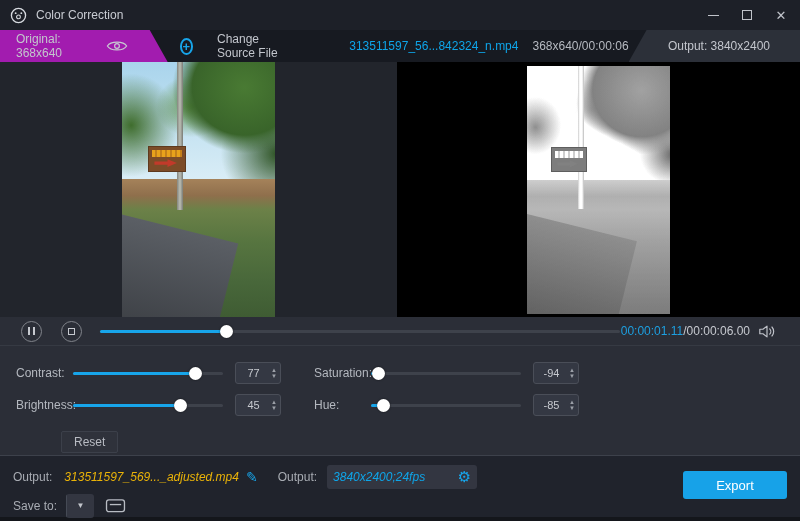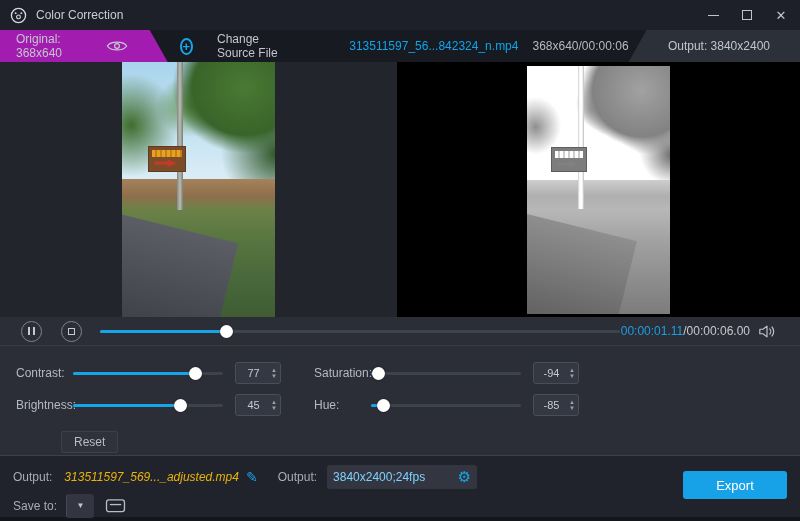--- a/index.html
+++ b/index.html
@@ -93,21 +93,21 @@
   .bottombar { position:relative; height:66px; background:#20232c; border-top:1px solid #3d414b;
                border-bottom:4px solid #14161b; padding:8px 0 0 13px; }
   .brow { display:flex; align-items:center; height:25px; }
   .brow + .brow { margin-top:4px; }
   .blbl { color:#a8acb3; }
   .out-name { margin-left:12px; color:#eab308;font-style:italic; }
   .edit-pencil { margin-left:7px; color:#17a5ea; font-size:14px; }
   .fmt-lbl { margin-left:20px; }
   .fmt-field { display:flex; align-items:center; width:150px; height:24px; margin-left:10px;
                background:#333641; border-radius:3px; padding:0 6px; }
-  .fmt-field .fval { flex:1; color:#7dd3fc; }
+  .fmt-field .fval { flex:1; color:#0ea5e9;font-style:italic; }
   .gear { color:#17a5ea; font-size:15px; line-height:1; }
   .dd { display:flex; align-items:center; height:24px; margin-left:9px; background:#333641; border-radius:3px; overflow:hidden; }
   .dd .path { padding:0 12px; color:#c3c6cc; white-space:nowrap; }
   .dd .sep { width:1px; align-self:stretch; background:#454a55; }
   .dd .arrow { width:27px; text-align:center; font-size:8px; color:#c3c6cc; }
   .folder-btn { margin-left:11px; background:none; border:none; display:flex; align-items:center; }
   .export-btn { position:absolute; right:13px; top:15px; width:104px; height:28px; background:#17a2e8;
                 border:none; border-radius:3px; color:#fff; font-size:13px; font-family:inherit; }
   svg { display:block; }
 </style>

